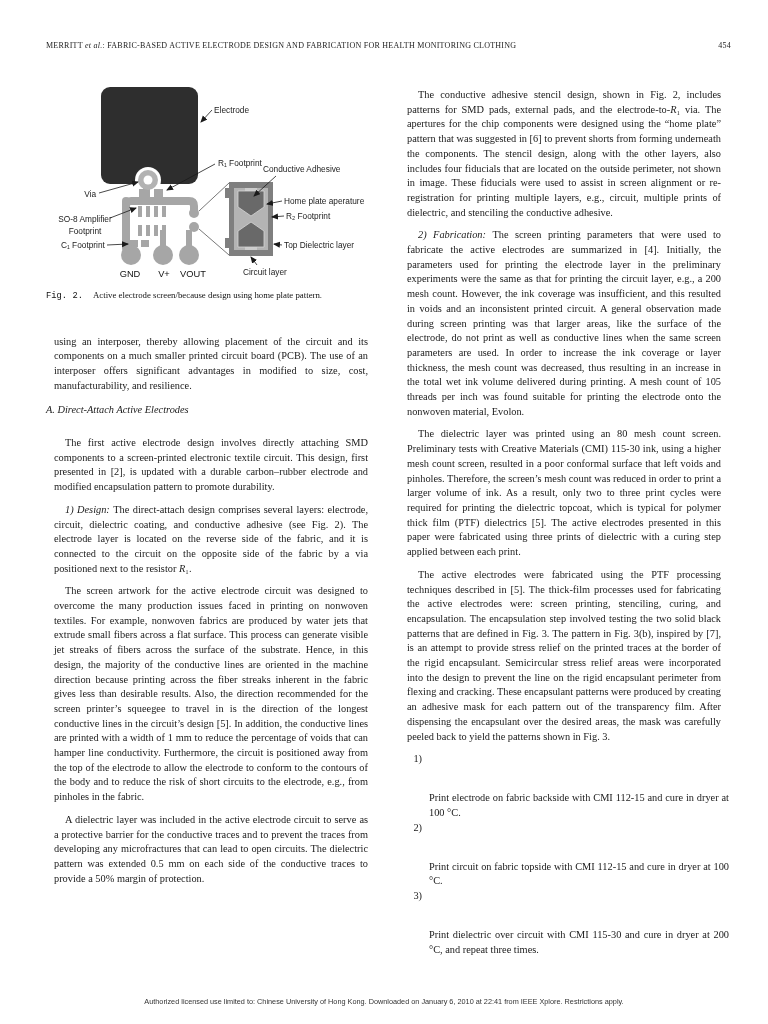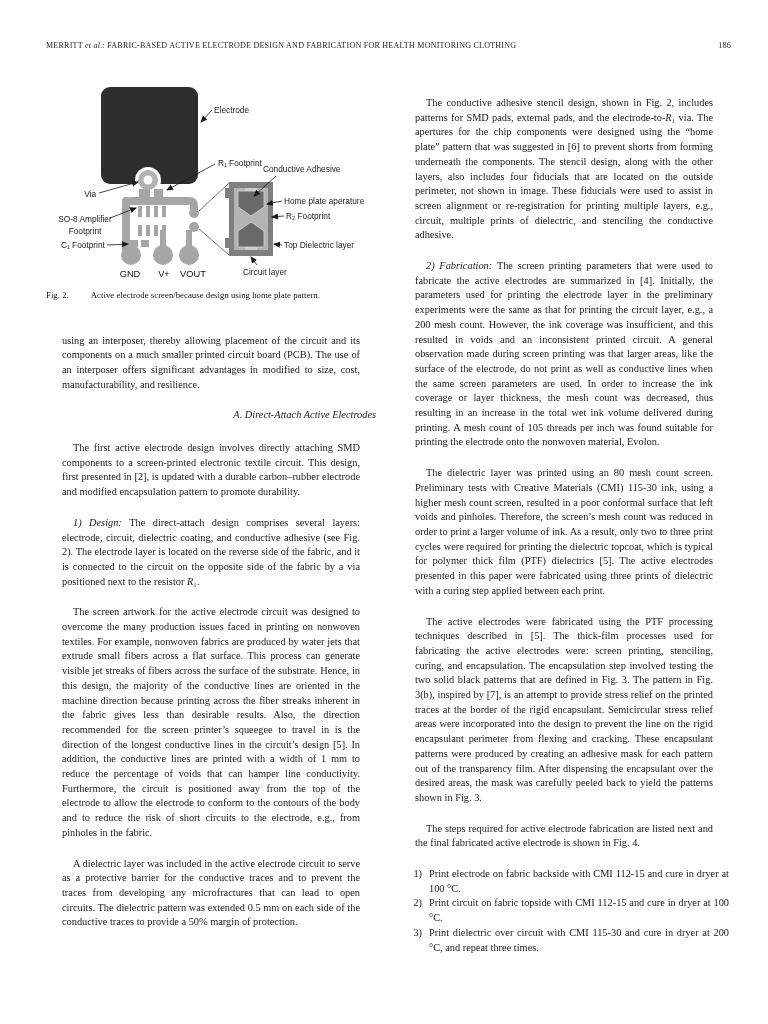--- a/index.html
+++ b/index.html
@@ -12,44 +12,44 @@
     display:flex; justify-content:space-between; align-items:baseline;
     font-size:8px; letter-spacing:0.25px; color:#222;
   }
   .columns { position:absolute; top:80px; left:46px; display:flex; gap:23px; }
   .col { width:330px; }
   .textcol { font-size:10.35px; line-height:14.7px; text-align:justify; }
   .figure { display:block; }
   .fig-label { font-family:"Liberation Sans", sans-serif; font-size:8.3px; fill:#1c1c1c; }
   .fig-pin { font-family:"Liberation Sans", sans-serif; font-size:9.3px; fill:#111; }
   .caption { margin-top:2px; font-size:8.8px; line-height:11.5px; text-align:left; color:#111; }
-  .cap-label { margin-right:22px; }
+  .cap-label { margin-right:10px;font-family:Liberation Mono, monospace; }
   .blocks { margin-top:32px; }
-  .para { margin:16px; }
+  .para { margin:8px; }
   .para.indent { text-indent:11px; }
   .it { font-style:italic; }
-  .sec-head { margin:10px 0 18px 0; text-align:right; }
+  .sec-head { margin:10px 0 18px 0; text-align:left; }
   .list-item { display:flex; margin:0; }
   .li-num { flex:none; width:30px; padding-right:7px; text-align:right; box-sizing:border-box; }
-  .li-body { flex:1; text-align:justify; }
+  .li-body { flex:1; text-align:justify;margin-top:39px; }
   .footer {
     position:absolute; left:0; right:0; top:997px; text-align:center;
     font-family:"Liberation Sans", sans-serif; font-size:7.3px; color:#333;
   }
 </style>
 </head>
 <body>
 
 <div class="page">
 
   <div class="header">
     <div>
       <span>MERRITT </span><span class="it">et al.</span><span>: FABRIC-BASED ACTIVE ELECTRODE DESIGN AND FABRICATION FOR HEALTH MONITORING CLOTHING</span>
     </div>
-    <div>186</div>
+    <div>454</div>
   </div>
 
   <div class="columns">
 
     <div class="col textcol">
 
       <svg class="figure" width="330" height="208" viewBox="0 0 330 208">
         <defs>
           <marker id="arw" markerWidth="8" markerHeight="8" refX="6" refY="3" orient="auto" markerUnits="userSpaceOnUse">
             <path d="M0,0 L7,3 L0,6 Z" fill="#1a1a1a"></path>
@@ -148,31 +148,31 @@
           <p class="para indent"><span>A dielectric layer was included in the active electrode circuit to serve as a protective barrier for the conductive traces and to prevent the traces from developing any microfractures that can lead to open circuits. The dielectric pattern was extended 0.5 mm on each side of the conductive traces to provide a 50% margin of protection.</span></p>
         </div>
     </div>
 
     <div class="col textcol">
       <div class="blocks" id="right-blocks" style="margin-top:0;">
           <p class="para indent"><span>The conductive adhesive stencil design, shown in Fig. 2, includes patterns for SMD pads, external pads, and the electrode-to-</span><span class="it">R</span><span>₁ via. The apertures for the chip components were designed using the “home plate” pattern that was suggested in [6] to prevent shorts from forming underneath the components. The stencil design, along with the other layers, also includes four fiducials that are located on the outside perimeter, not shown in image. These fiducials were used to assist in screen alignment or re-registration for printing multiple layers, e.g., circuit, multiple prints of dielectric, and stenciling the conductive adhesive.</span></p>
           <p class="para indent"><span class="it">2) Fabrication: </span><span>The screen printing parameters that were used to fabricate the active electrodes are summarized in [4]. Initially, the parameters used for printing the electrode layer in the preliminary experiments were the same as that for printing the circuit layer, e.g., a 200 mesh count. However, the ink coverage was insufficient, and this resulted in voids and an inconsistent printed circuit. A general observation made during screen printing was that larger areas, like the surface of the electrode, do not print as well as conductive lines when the same screen parameters are used. In order to increase the ink coverage or layer thickness, the mesh count was decreased, thus resulting in an increase in the total wet ink volume delivered during printing. A mesh count of 105 threads per inch was found suitable for printing the electrode onto the nonwoven material, Evolon.</span></p>
           <p class="para indent"><span>The dielectric layer was printed using an 80 mesh count screen. Preliminary tests with Creative Materials (CMI) 115-30 ink, using a higher mesh count screen, resulted in a poor conformal surface that left voids and pinholes. Therefore, the screen’s mesh count was reduced in order to print a larger volume of ink. As a result, only two to three print cycles were required for printing the dielectric topcoat, which is typical for polymer thick film (PTF) dielectrics [5]. The active electrodes presented in this paper were fabricated using three prints of dielectric with a curing step applied between each print.</span></p>
           <p class="para indent"><span>The active electrodes were fabricated using the PTF processing techniques described in [5]. The thick-film processes used for fabricating the active electrodes were: screen printing, stenciling, curing, and encapsulation. The encapsulation step involved testing the two solid black patterns that are defined in Fig. 3. The pattern in Fig. 3(b), inspired by [7], is an attempt to provide stress relief on the printed traces at the border of the rigid encapsulant. Semicircular stress relief areas were incorporated into the design to prevent the line on the rigid encapsulant perimeter from flexing and cracking. These encapsulant patterns were produced by creating an adhesive mask for each pattern out of the transparency film. After dispensing the encapsulant over the desired areas, the mask was carefully peeled back to yield the patterns shown in Fig. 3.</span></p>
-          <p class="para indent"><span>The steps required for active electrode fabrication are listed next and the final fabricated active electrode is shown in Fig. 4.</span></p>
           <div class="list-item">
             <span class="li-num">1)</span>
             <span class="li-body"><span>Print electrode on fabric backside with CMI 112-15 and cure in dryer at 100 °C.</span></span>
           </div>
           <div class="list-item">
             <span class="li-num">2)</span>
             <span class="li-body"><span>Print circuit on fabric topside with CMI 112-15 and cure in dryer at 100 °C.</span></span>
           </div>
           <div class="list-item">
             <span class="li-num">3)</span>
             <span class="li-body"><span>Print dielectric over circuit with CMI 115-30 and cure in dryer at 200 °C, and repeat three times.</span></span>
           </div>
         </div>
     </div>
 
   </div>
 
+  <div class="footer">Authorized licensed use limited to: Chinese University of Hong Kong. Downloaded on January 6, 2010 at 22:41 from IEEE Xplore.  Restrictions apply.</div>
 </div>
 
 </body></html>

